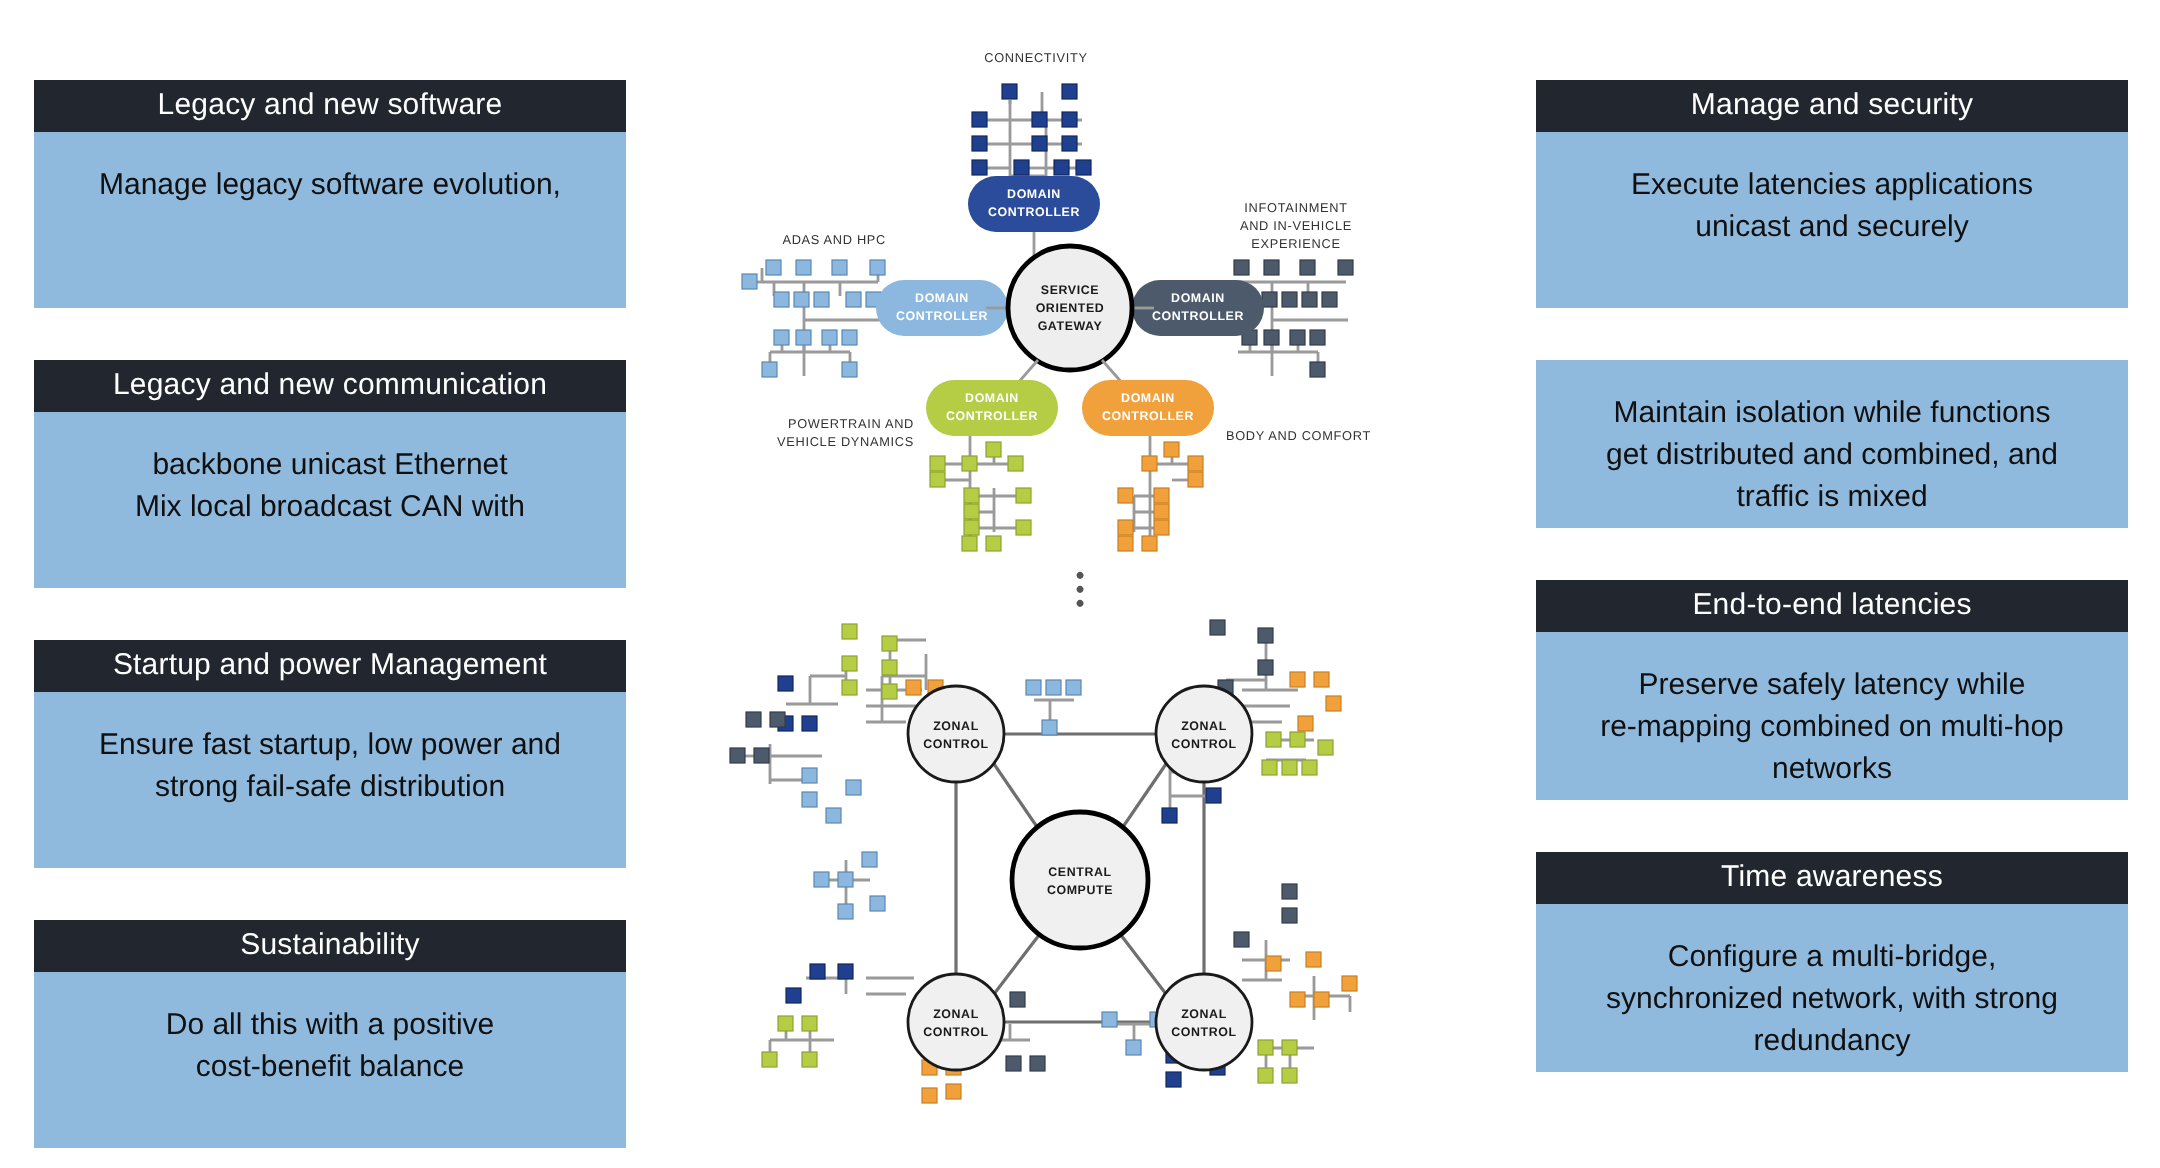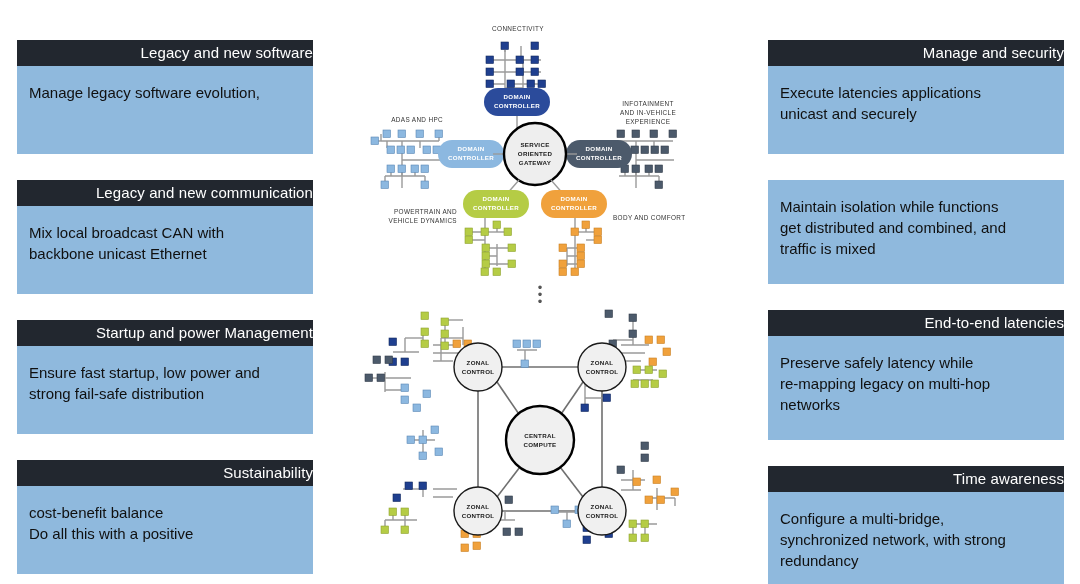--- a/index.html
+++ b/index.html
@@ -14,38 +14,39 @@
 
   
   .col{position:absolute;top:40px;width:296px;}
   .col.left{left:17px;}
   .col.right{left:768px;}
 
   .card{margin-bottom:26px;}
   .card-head{
     background:#22272f;
     color:#ffffff;
-    text-align:right;
+    text-align:center;
     font-size:15px;
     line-height:26px;
     height:26px;
     letter-spacing:.1px;
     white-space:nowrap;
     overflow:hidden;
   }
   .card-body{
     background:#8fb9dd;
     color:#101010;
+    text-align:center;
     font-size:15px;
     line-height:21px;
     padding:16px 12px;
     box-sizing:border-box;
   }
   .card-body.h2{height:88px;}
-  .card-body.h3{height:104px;}
+  .card-body.h3{height:84px;}
   .card-body .ln{display:block;}
 
   
   .diagram{position:absolute;left:345px;top:0;width:390px;height:584px;}
   .diagram svg{display:block;}
 
   .dots{
     position:absolute;left:0;right:0;top:284px;
     text-align:center;font-size:13px;color:#555;
     line-height:7px;letter-spacing:0;
@@ -62,38 +63,38 @@
     <div class="card">
       <div class="card-head">Legacy and new software</div>
       <div class="card-body h2">
         <span class="ln">Manage legacy software evolution,</span>
       </div>
     </div>
 
     <div class="card">
       <div class="card-head">Legacy and new communication</div>
       <div class="card-body h2">
+        <span class="ln">backbone unicast Ethernet</span>
         <span class="ln">Mix local broadcast CAN with</span>
-        <span class="ln">backbone unicast Ethernet</span>
       </div>
     </div>
 
     <div class="card">
       <div class="card-head">Startup and power Management</div>
       <div class="card-body h2">
         <span class="ln">Ensure fast startup, low power and</span>
         <span class="ln">strong fail-safe distribution</span>
       </div>
     </div>
 
     <div class="card">
       <div class="card-head">Sustainability</div>
       <div class="card-body h2">
+        <span class="ln">Do all this with a positive</span>
         <span class="ln">cost-benefit balance</span>
-        <span class="ln">Do all this with a positive</span>
       </div>
     </div>
 
   </div>
 
   <div class="col right">
 
     <div class="card">
       <div class="card-head">Manage and security</div>
       <div class="card-body h2">
@@ -107,21 +108,21 @@
         <span class="ln">Maintain isolation while functions</span>
         <span class="ln">get distributed and combined, and</span>
         <span class="ln">traffic is mixed</span>
       </div>
     </div>
 
     <div class="card">
       <div class="card-head">End-to-end latencies</div>
       <div class="card-body h3">
         <span class="ln">Preserve safely latency while</span>
-        <span class="ln">re-mapping legacy on multi-hop</span>
+        <span class="ln">re-mapping combined on multi-hop</span>
         <span class="ln">networks</span>
       </div>
     </div>
 
     <div class="card">
       <div class="card-head">Time awareness</div>
       <div class="card-body h3">
         <span class="ln">Configure a multi-bridge,</span>
         <span class="ln">synchronized network, with strong</span>
         <span class="ln">redundancy</span>

